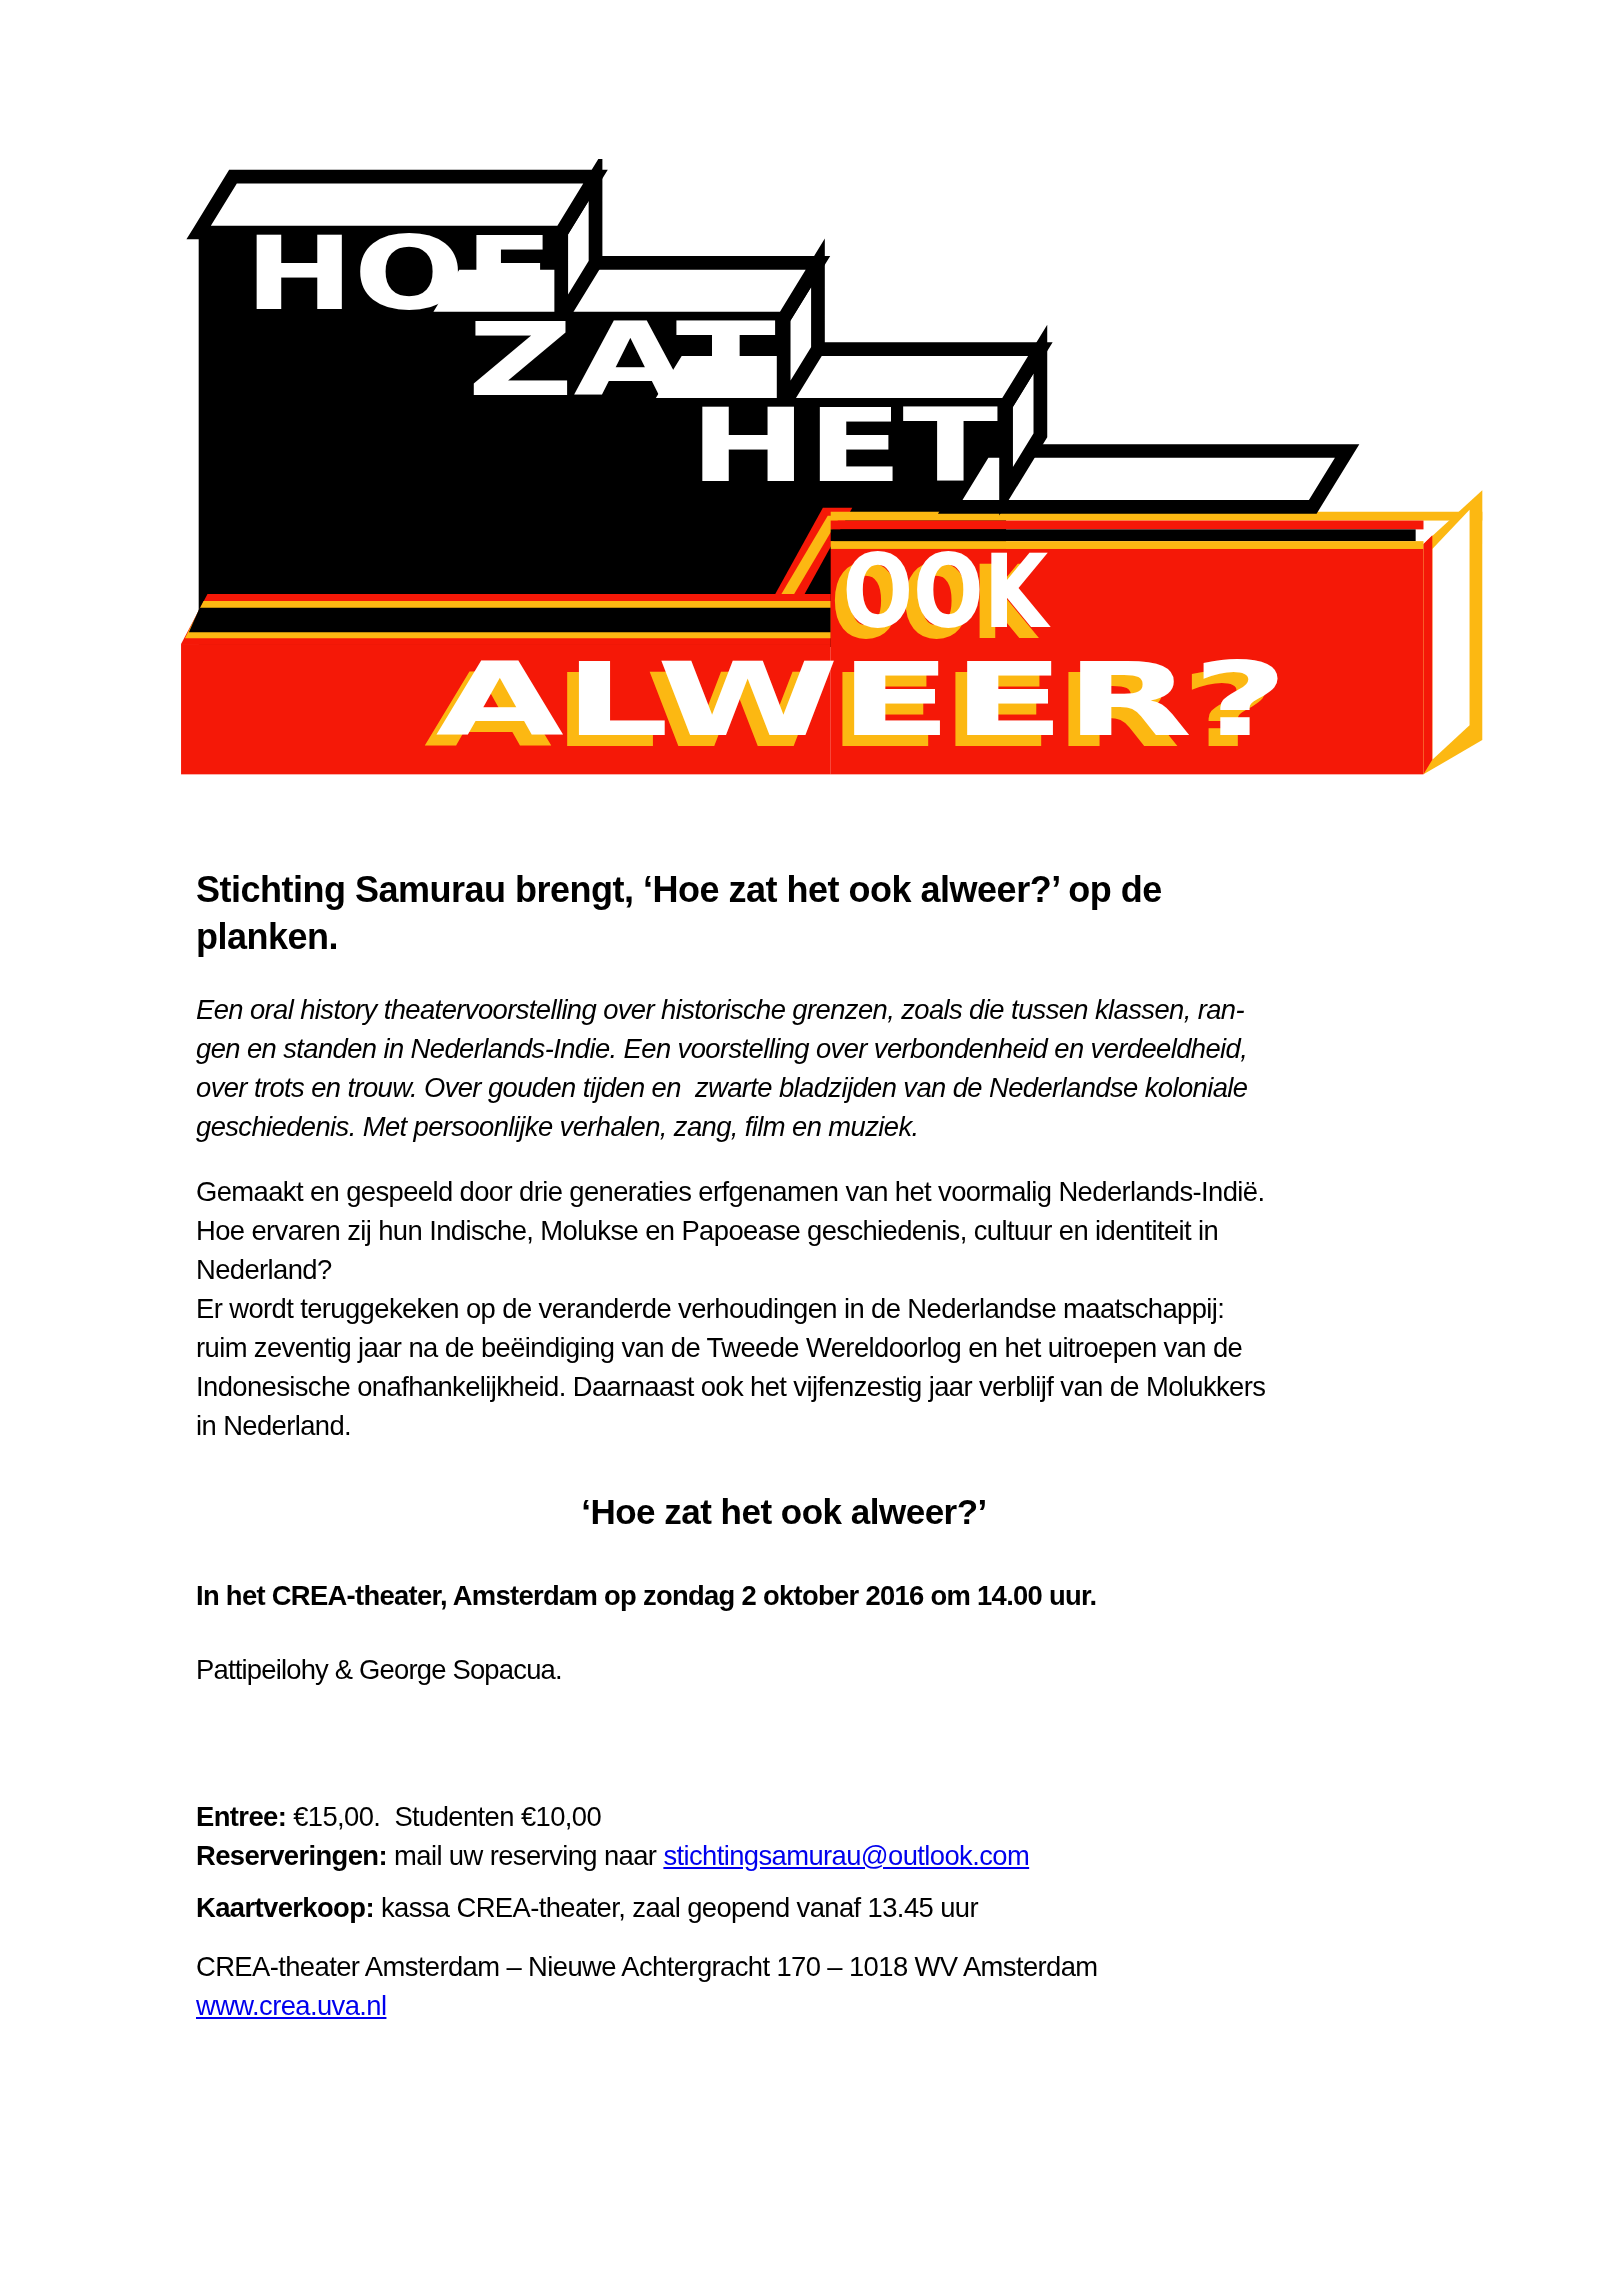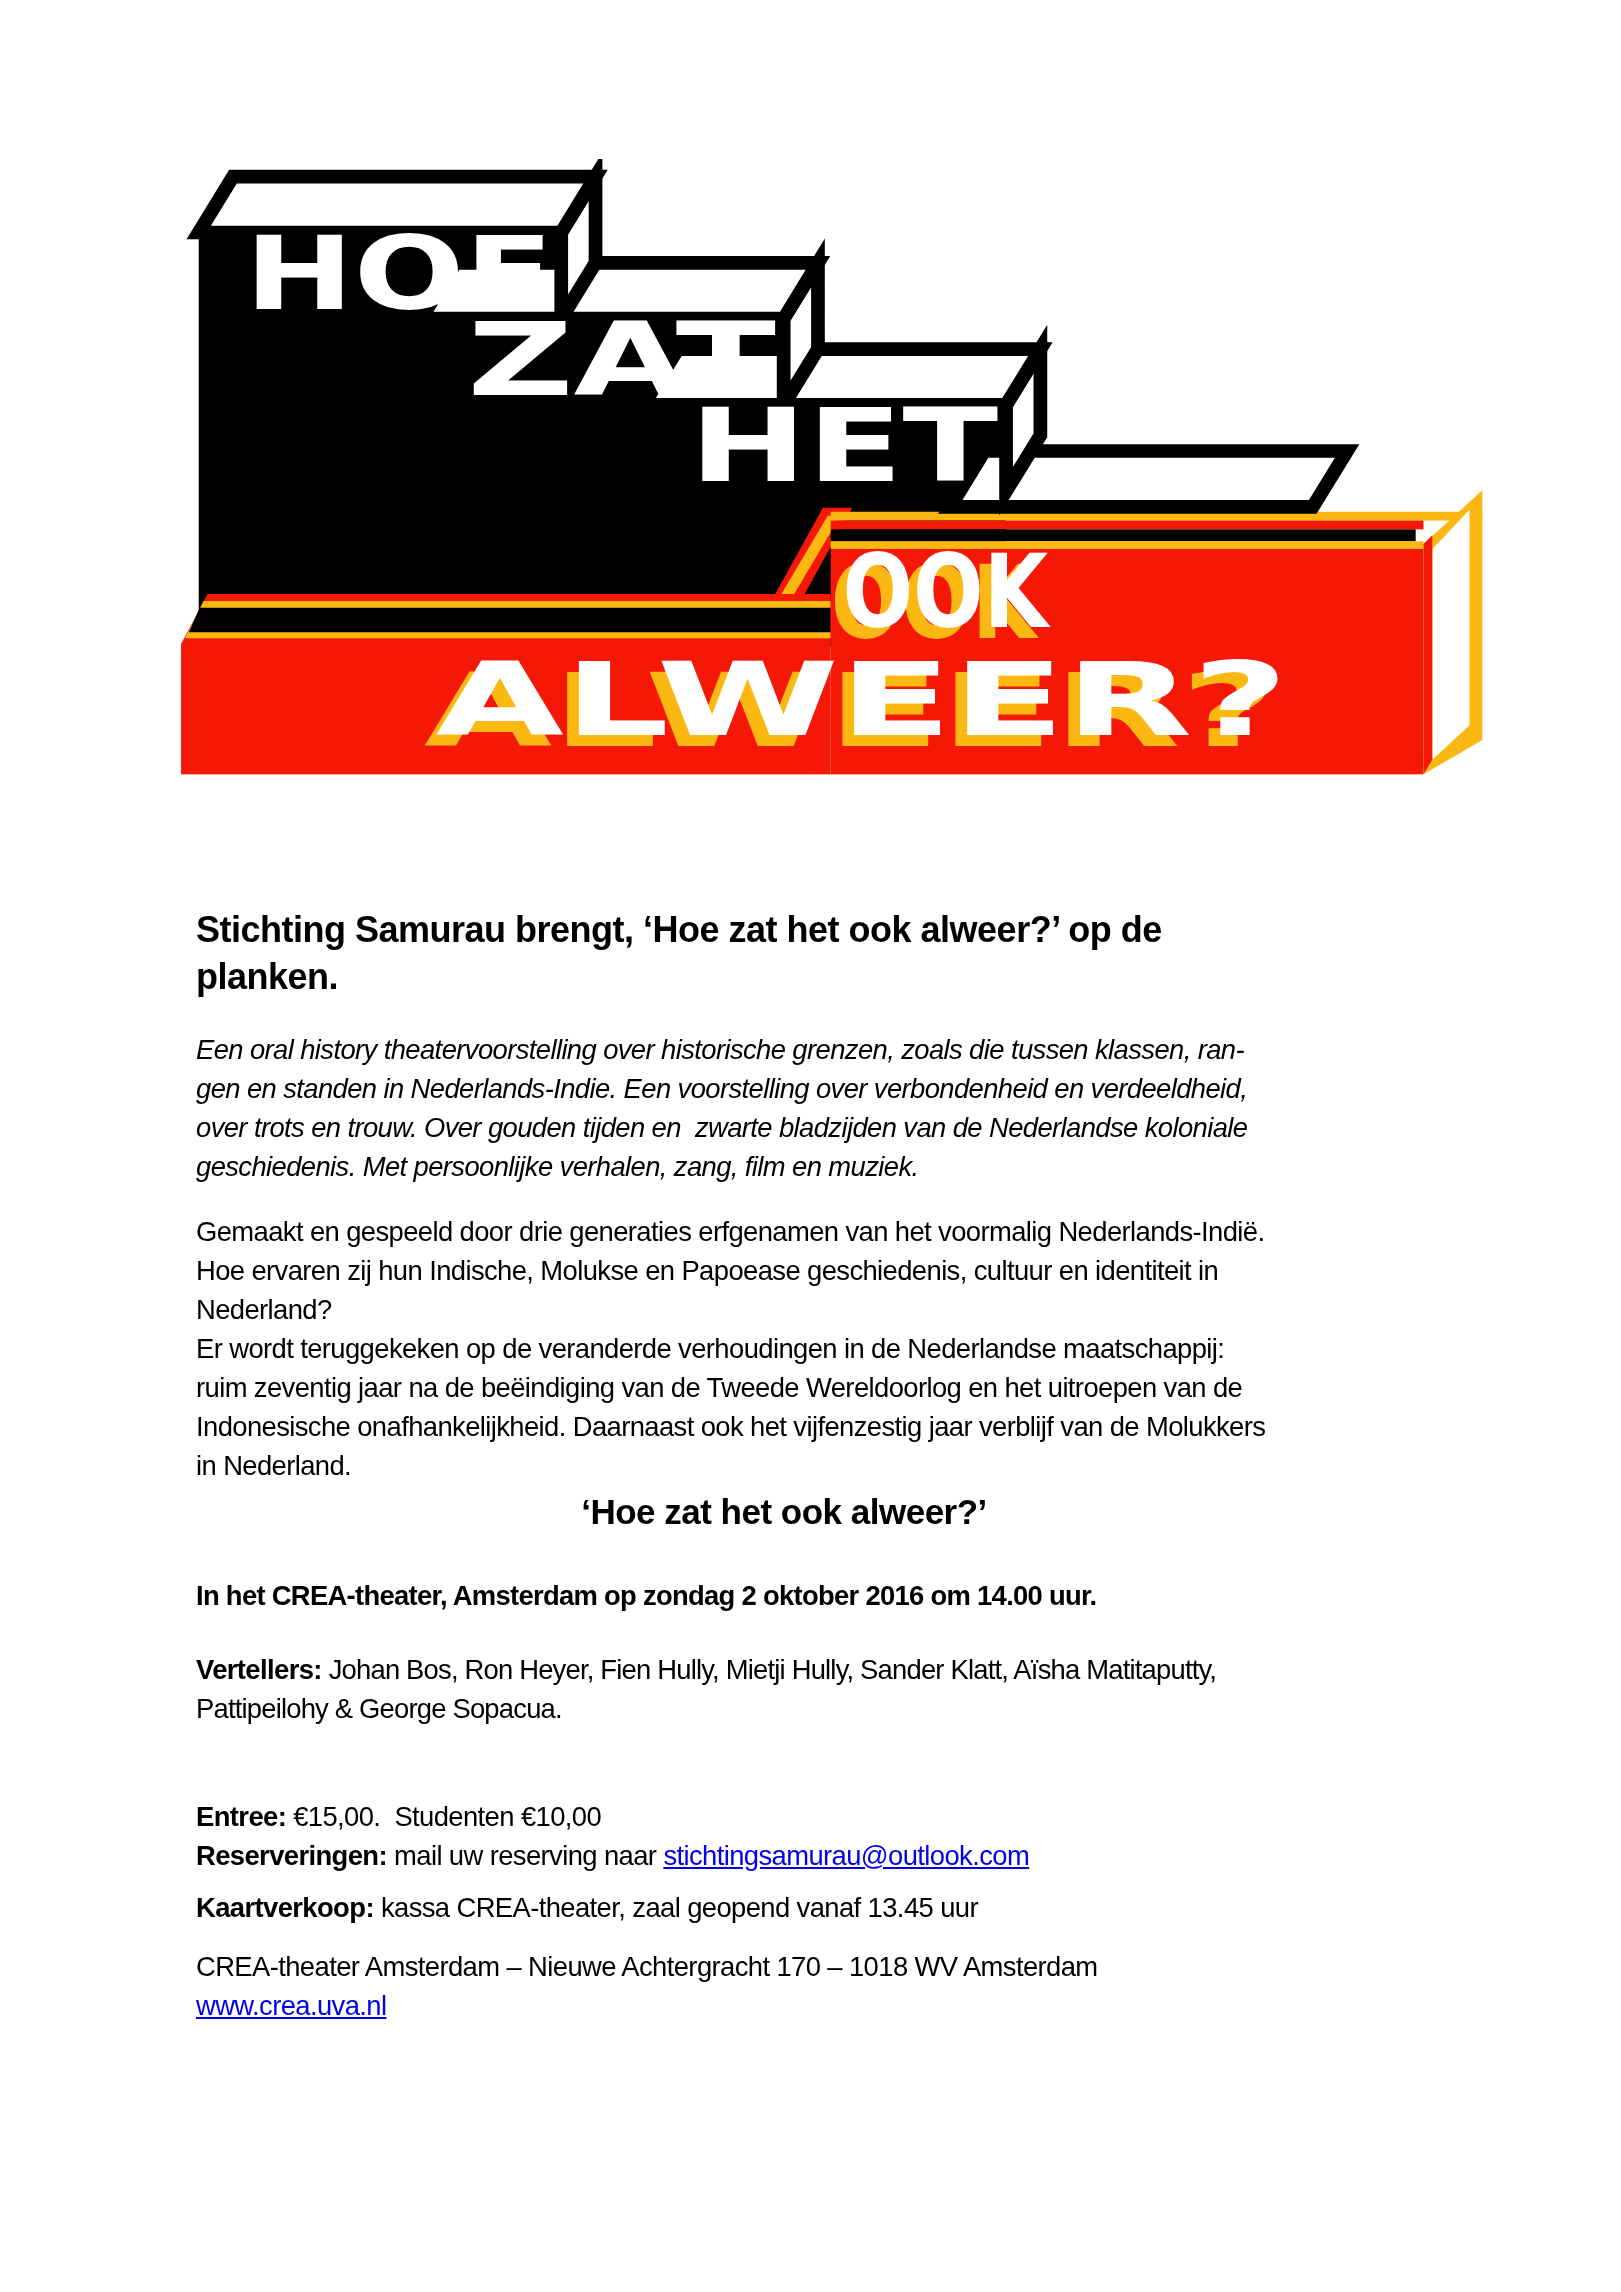--- a/index.html
+++ b/index.html
@@ -1,21 +1,21 @@
 <!DOCTYPE html>
 <html><head>
 <meta charset="utf-8">
 <style>
   html,body{margin:0;padding:0;}
   body{
     width:1621px;height:2293px;background:#ffffff;position:relative;
     font-family:"Liberation Sans",sans-serif;color:#000;
   }
   .abs{position:absolute;}
-  .pre{white-space:pre-wrap;margin-top:40px;}
+  .pre{white-space:pre-wrap;}
   .h1{
     left:196px;top:866px;width:1245px;
     font-size:36px;line-height:47px;font-weight:bold;letter-spacing:-0.5px;
   }
   .body-par{
     left:196px;width:1255px;
     font-size:27.4px;line-height:39px;letter-spacing:-0.6px;
   }
   .p1{top:990px;font-style:italic;}
   .p2{top:1172px;}
@@ -107,21 +107,20 @@
 Er wordt teruggekeken op de veranderde verhoudingen in de Nederlandse maatschappij:
 ruim zeventig jaar na de beëindiging van de Tweede Wereldoorlog en het uitroepen van de
 Indonesische onafhankelijkheid. Daarnaast ook het vijfenzestig jaar verblijf van de Molukkers
 in Nederland.</div>
 
 <div class="abs h2">‘Hoe zat het ook alweer?’</div>
 
 <div class="abs venue">In het CREA-theater, Amsterdam op zondag 2 oktober 2016 om 14.00 uur.</div>
 
 <div class="abs cast">
-  <div class="ln"><b>Vertellers:</b><span> Johan Bos, Ron Heyer, Fien Hully, Mietji Hully, Sander Klatt, Aïsha Matitaputty,</span></div>
   <div class="ln"><span>Pattipeilohy &amp; George Sopacua.</span></div>
 </div>
 
 <div class="abs info entree"><b>Entree:</b><span> €15,00.  Studenten €10,00</span></div>
 
 <div class="abs info reserveringen"><b>Reserveringen:</b><span> mail uw reserving naar </span><a class="link">stichtingsamurau@outlook.com</a></div>
 
 <div class="abs info kaartverkoop"><b>Kaartverkoop:</b><span> kassa CREA-theater, zaal geopend vanaf 13.45 uur</span></div>
 
 <div class="abs info address">CREA-theater Amsterdam – Nieuwe Achtergracht 170 – 1018 WV Amsterdam</div>

